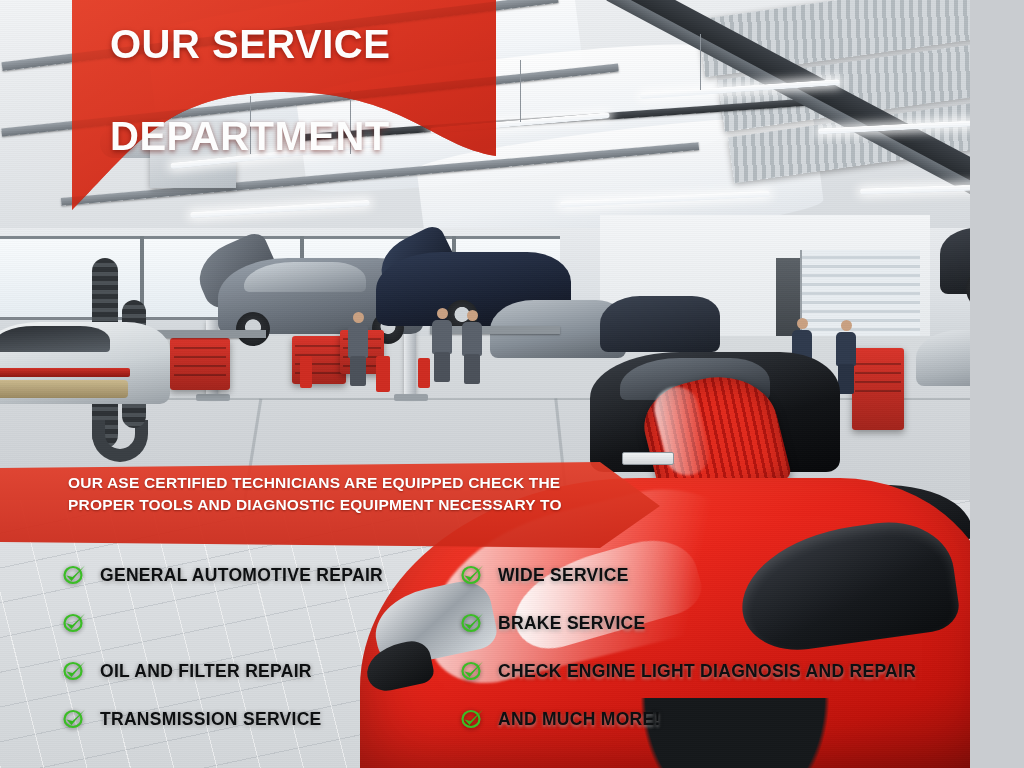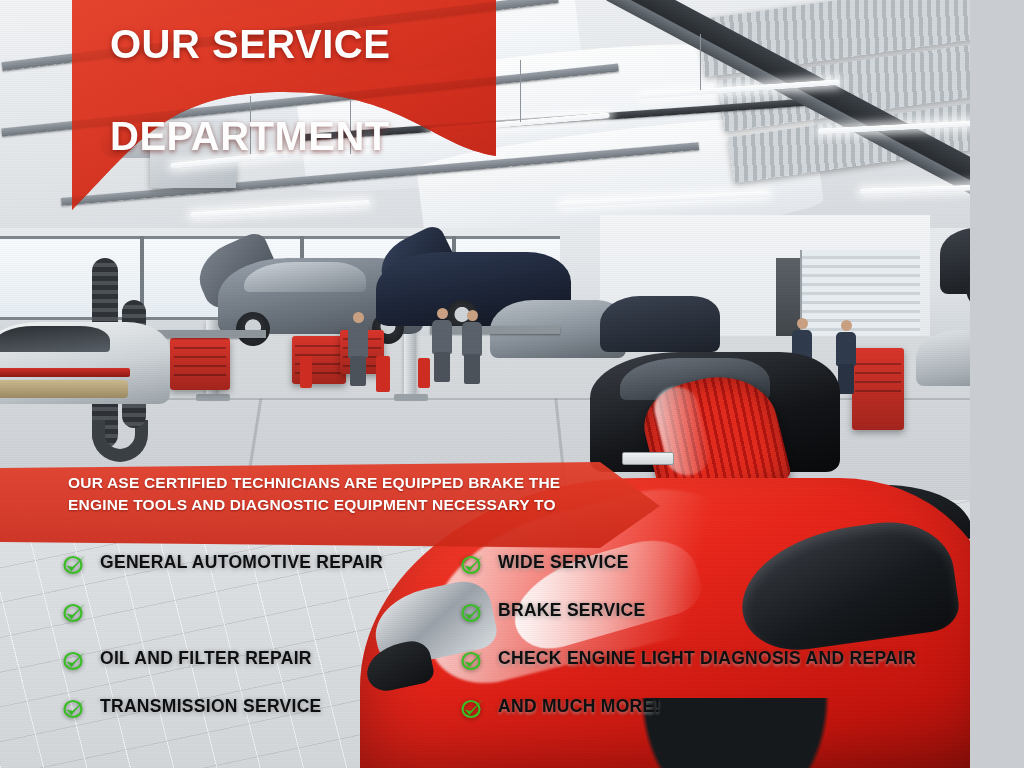--- a/index.html
+++ b/index.html
@@ -370,21 +370,21 @@
   }
   .info-text span { display:block; }
 
   
   .checklist { position:absolute; left:0; top:552px; width:1024px; height:200px; }
   .col { position:absolute; top:0; }
   .col-left  { left:62px;  width:400px; }
   .col-right { left:460px; width:560px; }
 
   .check-row {
-    display:flex; height:46px; margin-bottom:2px;
+    display:flex; align-items:center; height:46px; margin-bottom:2px;
   }
   .check-icon {
     flex:0 0 auto; width:26px; height:26px; margin-right:12px;
     position:relative;
   }
   .check-icon svg { display:block; width:26px; height:26px;
     filter:drop-shadow(0 1px 2px rgba(0,0,0,.45)); }
   .check-label {
     font-size:17.5px; font-weight:bold; color:#0d0f11;
     letter-spacing:.3px; white-space:nowrap;
@@ -542,22 +542,22 @@
 
   <div class="header-shape"></div>
   <div class="header-shape-solid"></div>
   <div class="header-title">
     <span class="l1">OUR SERVICE</span>
     <span class="l2">DEPARTMENT</span>
   </div>
 
   <div class="info-banner"></div>
   <div class="info-text">
-    <span>OUR ASE CERTIFIED TECHNICIANS ARE EQUIPPED BRAKE THE</span>
-    <span>ENGINE TOOLS AND DIAGNOSTIC EQUIPMENT NECESSARY TO</span>
+    <span>OUR ASE CERTIFIED TECHNICIANS ARE EQUIPPED CHECK THE</span>
+    <span>PROPER TOOLS AND DIAGNOSTIC EQUIPMENT NECESSARY TO</span>
   </div>
 
   <div class="checklist">
 
     <div class="col col-left">
       <div class="check-row">
         <span class="check-icon">
           <svg viewBox="0 0 26 26">
               <ellipse cx="11" cy="13" rx="8.5" ry="8" fill="none" stroke="#3bbd26" stroke-width="2.2"></ellipse>
               <path d="M4.5 13.5 L9.5 19 L23 3.5 L10.5 15 Z" fill="#33b81f"></path>

